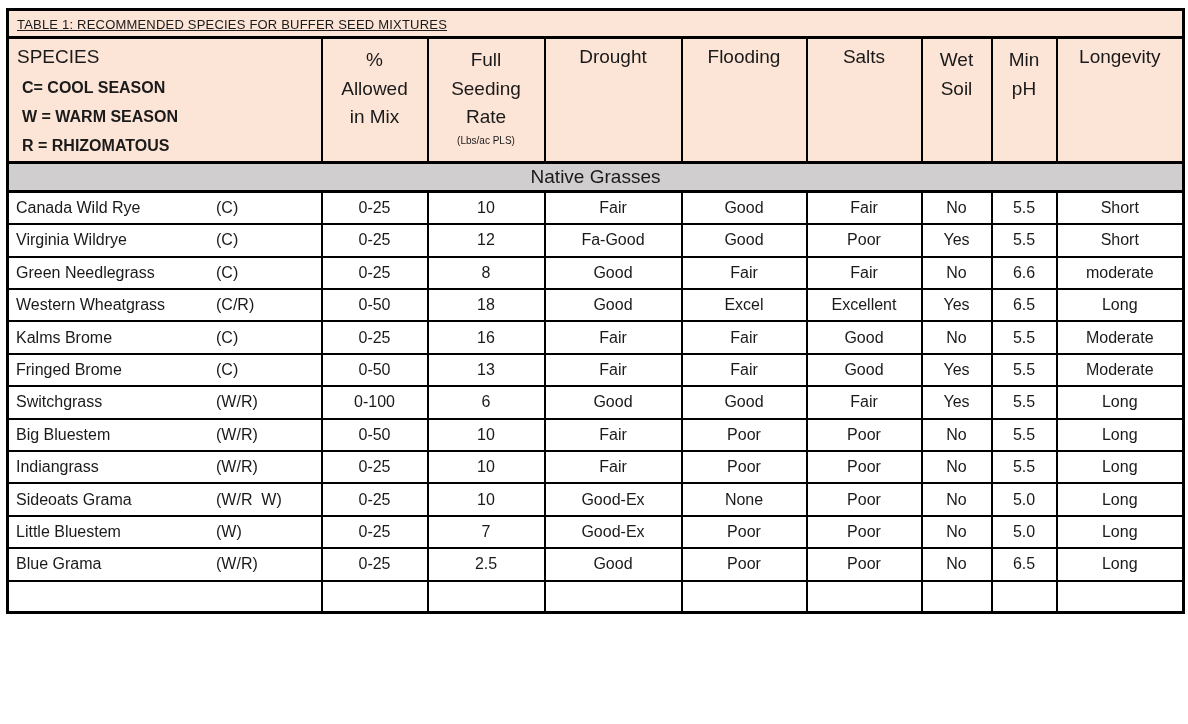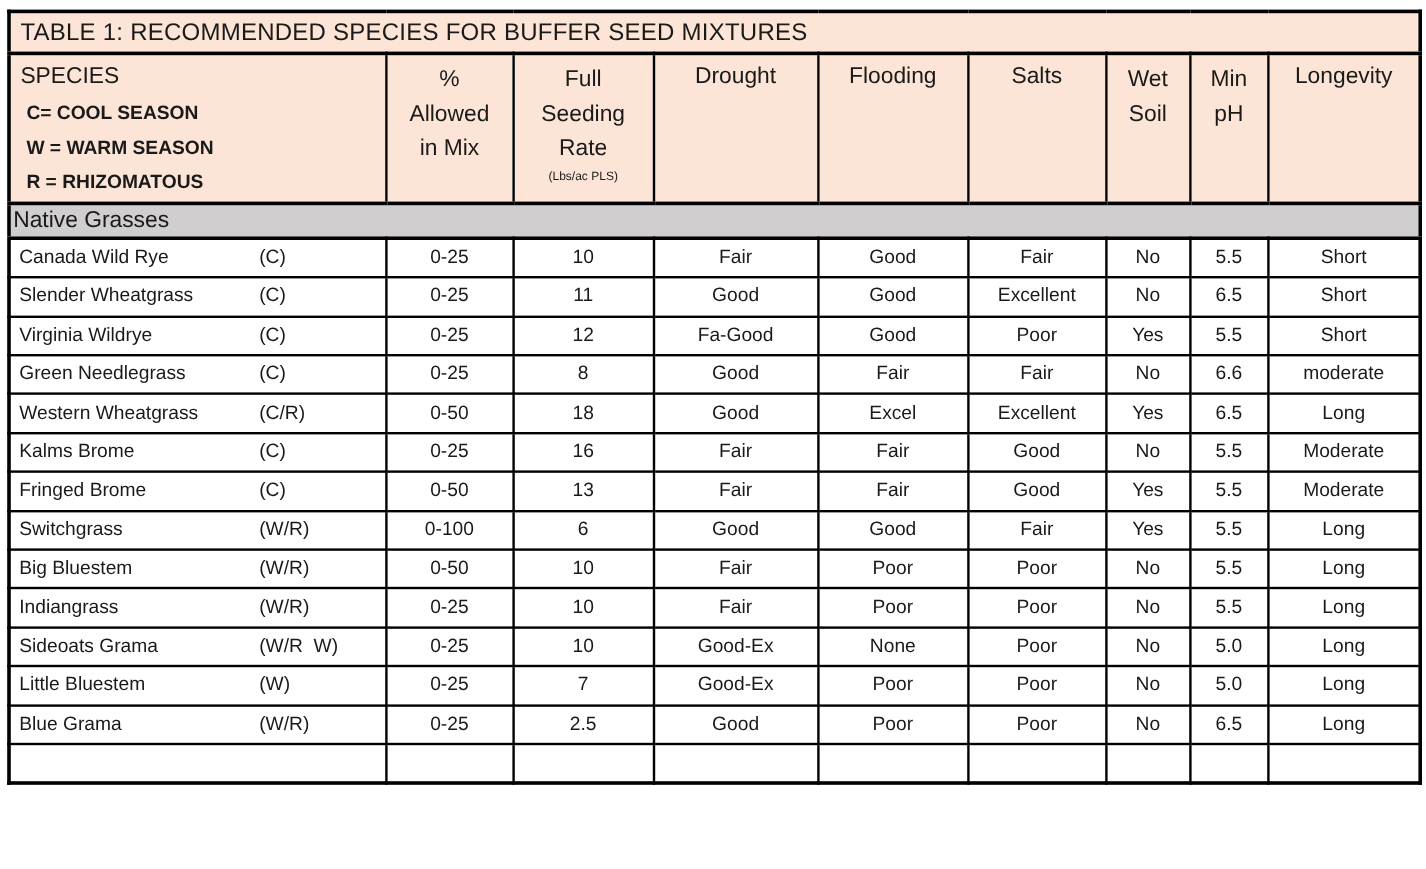--- a/index.html
+++ b/index.html
@@ -28,26 +28,27 @@
     border: 3px solid var(--border, #000);
   }
   .buffer-table td {
     border: 2px solid var(--border, #000);
     overflow: hidden;
     box-sizing: border-box;
   }
   
   tr.title-row td {
     background: var(--header-bg, #fce4d6);
-    font-size: 20px;
+    font-size: 13px;
     letter-spacing: 0.2px;
     padding: 5px 8px 4px 8px;
     height: 28px;
     border-bottom-width: 3px;
     vertical-align: middle;
+    text-decoration: underline;
   }
   
   tr.header-row td {
     background: var(--header-bg, #fce4d6);
     vertical-align: top;
     text-align: center;
     font-size: 19px;
     padding-top: 7px;
     height: 108px;
     border-bottom-width: 3px;
@@ -63,21 +64,21 @@
     line-height: 1.8;
     padding-left: 5px;
     white-space: pre;
     font-weight: bold;
   }
   .multiline { white-space: pre-line; line-height: 1.5; }
   .rate-note { font-size: 10px; margin-top: 3px; }
   
   tr.section-row td {
     background: var(--section-bg, #d0cece);
-    text-align: left;
+    text-align: center;
     font-size: 19px;
     height: 28px;
     padding: 2px;
     border-bottom-width: 3px;
     vertical-align: middle;
   }
   
   tbody.data-rows tr { height: 32.4px; }
   tbody.data-rows td {
     font-size: 16px;
@@ -159,36 +160,20 @@
           <td>0-25</td>
           <td>10</td>
           <td>Fair</td>
           <td>Good</td>
           <td>Fair</td>
           <td>No</td>
           <td>5.5</td>
           <td>Short</td>
         </tr>
 
-        <tr>
-          <td class="sp">
-            <div class="sp-inner">
-              <span class="sp-name">Slender Wheatgrass</span>
-              <span class="sp-code">(C)</span>
-            </div>
-          </td>
-          <td>0-25</td>
-          <td>11</td>
-          <td>Good</td>
-          <td>Good</td>
-          <td>Excellent</td>
-          <td>No</td>
-          <td>6.5</td>
-          <td>Short</td>
-        </tr>
 
         <tr>
           <td class="sp">
             <div class="sp-inner">
               <span class="sp-name">Virginia Wildrye</span>
               <span class="sp-code">(C)</span>
             </div>
           </td>
           <td>0-25</td>
           <td>12</td>

